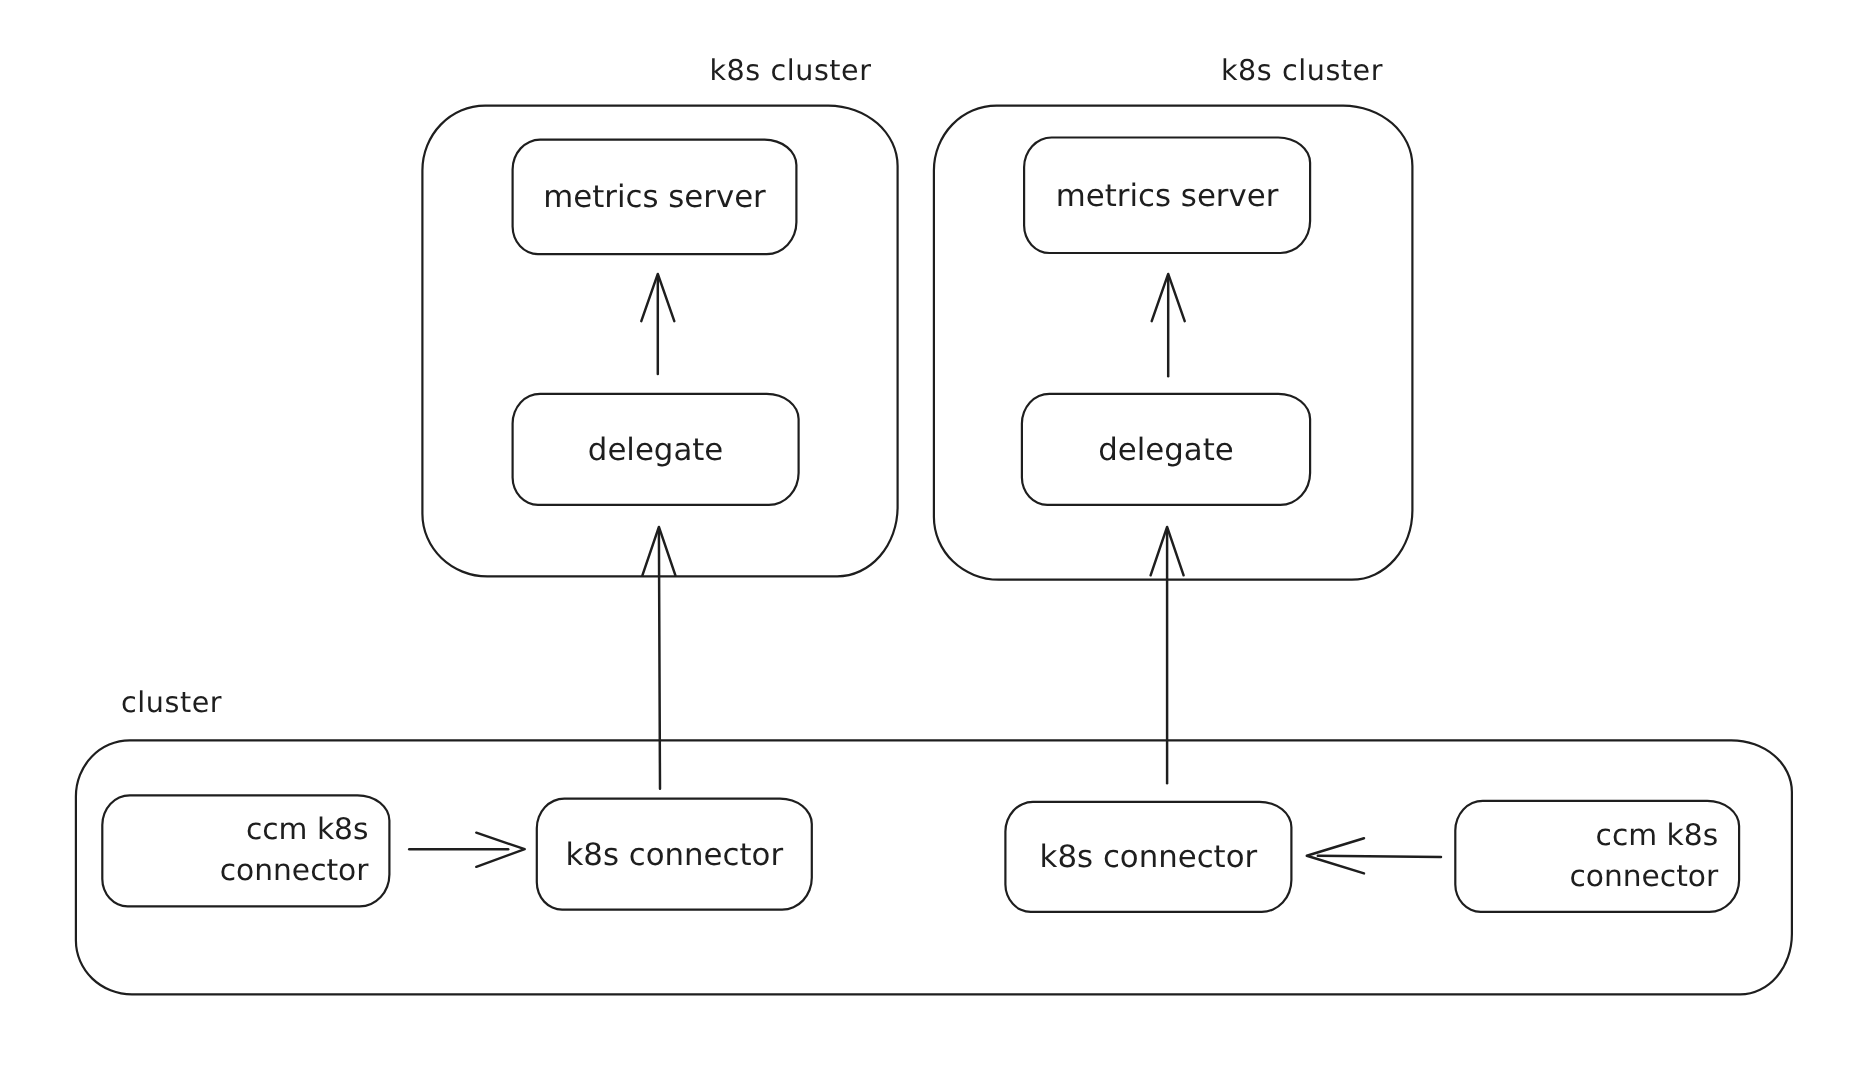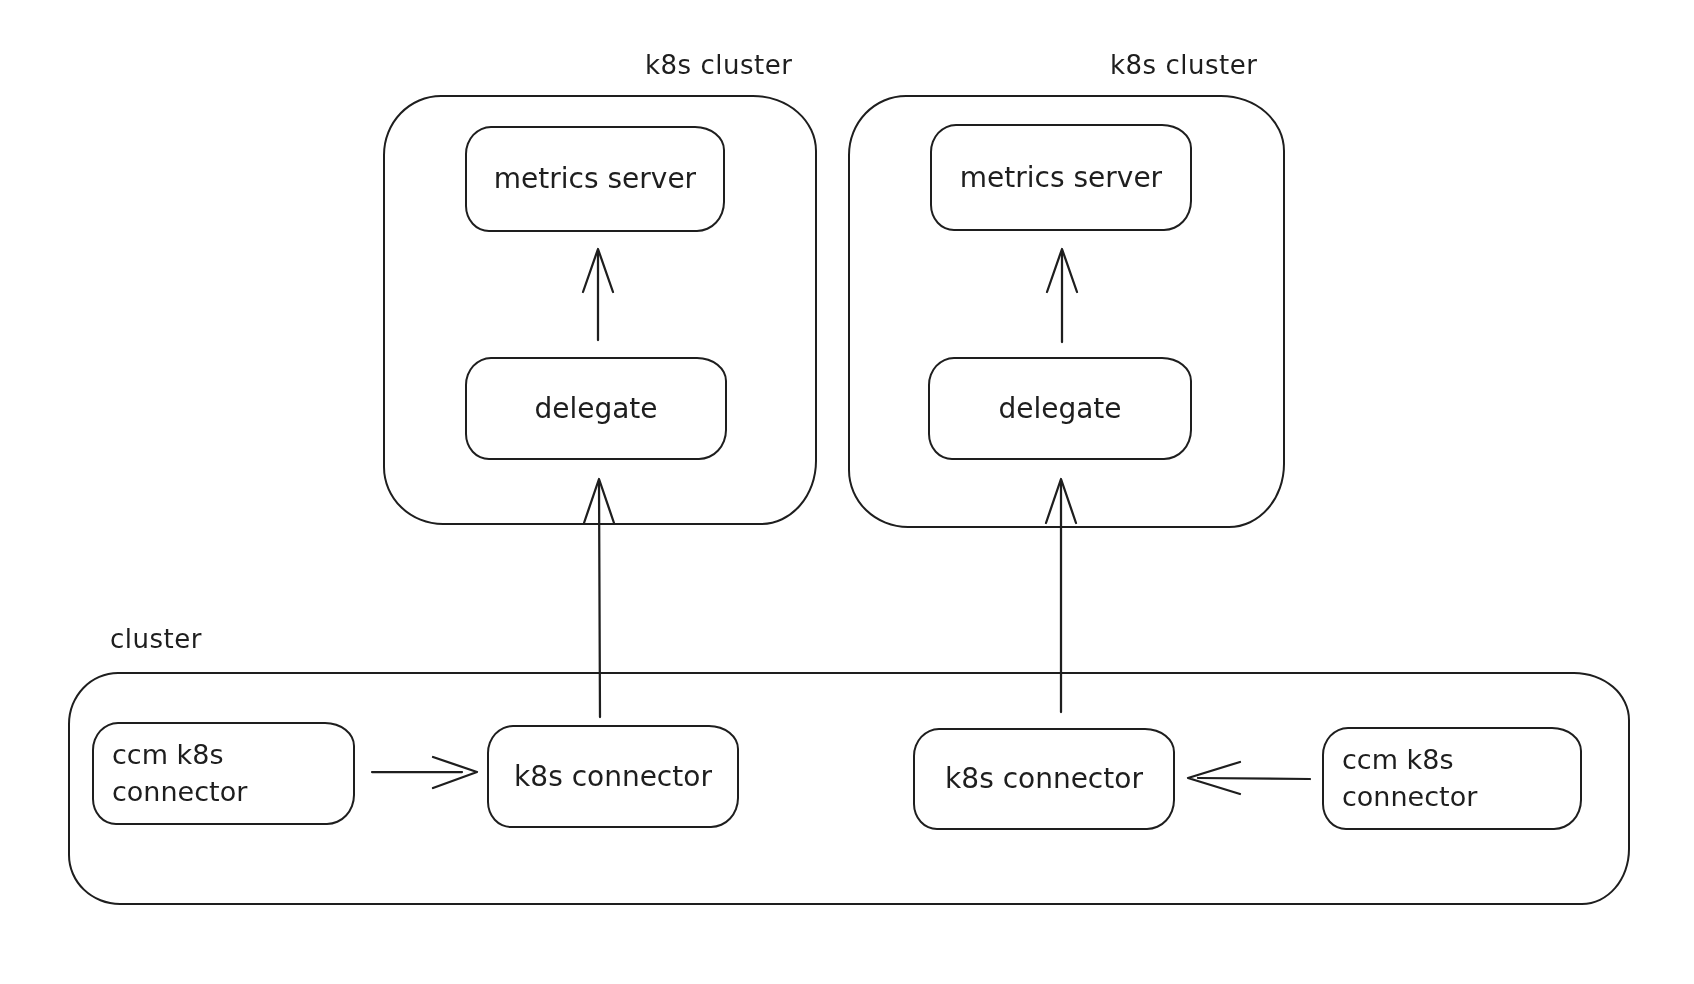--- a/index.html
+++ b/index.html
@@ -28,21 +28,21 @@
   .cluster {
     border-radius: 58px 64px 56px 60px / 60px 56px 64px 58px;
   }
   .harness {
     border-radius: 50px 56px 48px 52px / 52px 48px 56px 50px;
   }
   .node {
     display: flex;
     align-items: center;
     justify-content: center;
-    text-align: left;
+    text-align: right;
     font-size: 28px;
     line-height: 1.35;
     border-radius: 26px 30px 28px 24px / 28px 24px 30px 26px;
     padding: 0 18px;
   }
   .float-label {
     position: absolute;
     font-size: 26px;
     white-space: nowrap;
     letter-spacing: 0.5px;

